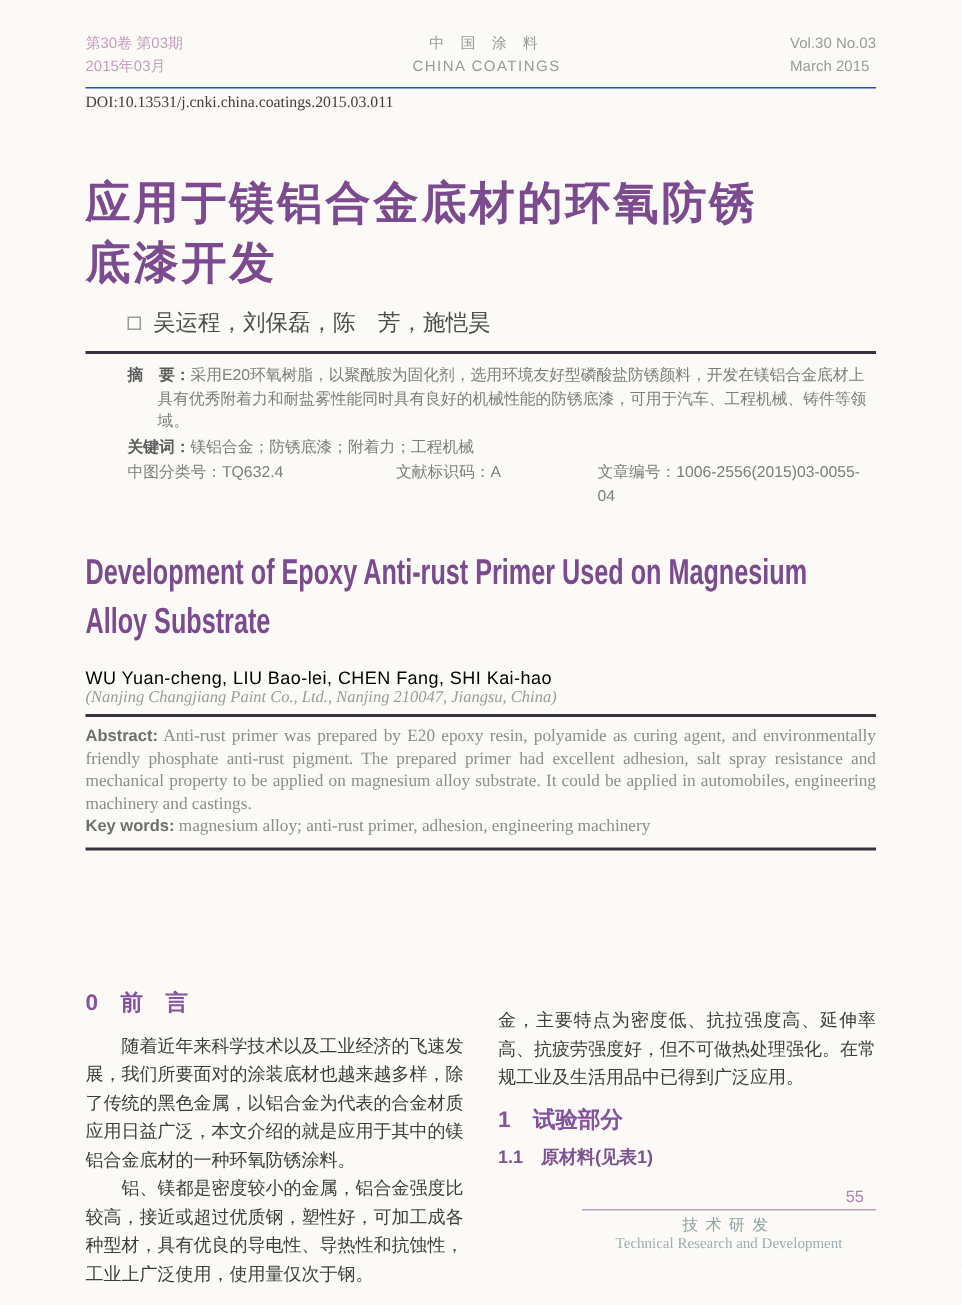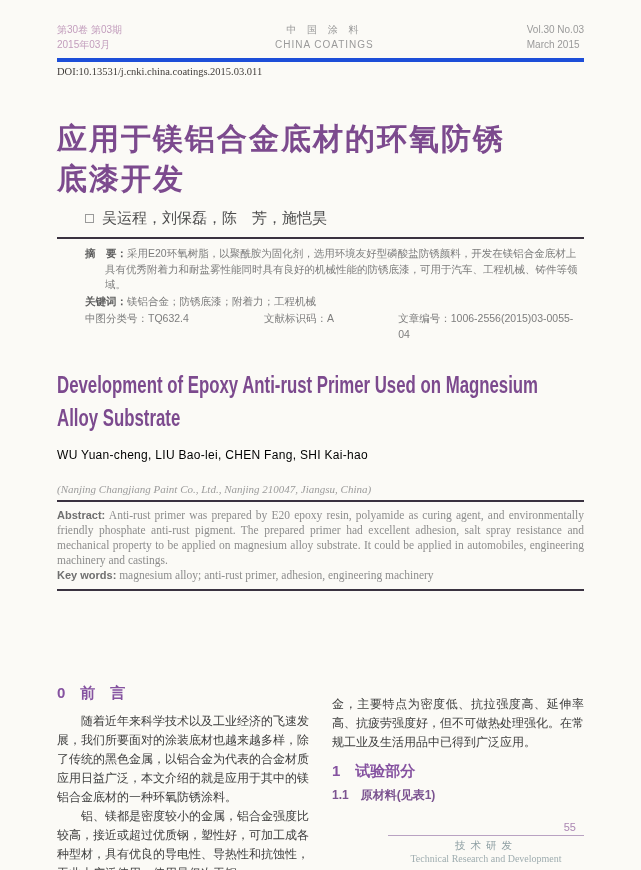--- a/index.html
+++ b/index.html
@@ -8,21 +8,21 @@
     font-family:"Liberation Sans","DejaVu Sans",sans-serif;
     background:#e8e8e6;
   }
   .page {
     position:relative; width:641px; height:870px;
     background:#fbfaf6; overflow:hidden;
     padding:22px 57px 0 57px;
   }
   
   .jheader { display:flex; justify-content:space-between;
-    border-bottom:4px solid #1d4ed8; padding-bottom:6px;
+    border-bottom:1px solid #1d4ed8; padding-bottom:6px;
     font-size:10px; line-height:15px; }
   .jh-left  { color:#c39ebd; }
   .jh-mid   { color:#9a9a9a; text-align:center; }
   .jh-mid .cn { letter-spacing:4px; }
   .jh-mid .en { letter-spacing:1px; }
   .jh-right { color:#9a9a9a; text-align:left; }
   .doi { margin-top:4px; font-family:"Liberation Serif","DejaVu Serif",serif;
     font-size:10.5px; color:#403c39; }
   
   .title-cn { margin-top:42px; color:#7c4a8e; font-weight:bold;
@@ -42,21 +42,21 @@
   .kw-cn { margin:1px 0 0 28px; font-size:10.5px; line-height:15.5px; color:#7d7d7d; }
   .cls { margin:2px 0 0 28px; display:flex; font-size:10.5px;
     line-height:15.5px; color:#7d7d7d; }
   .cls .c1 { width:180px; } .cls .c2 { width:135px; }
   
   .title-en { margin-top:26px; color:#7c4a8e; font-weight:bold;
     font-size:24px; line-height:33px;
     transform:scaleX(0.70); transform-origin:0 0; width:760px;
     white-space:nowrap; }
   .authors-en { margin-top:14px; font-size:12px; color:#000000; letter-spacing:.3px; }
-  .affil-en { margin-top:21px; font-family:"Liberation Serif","DejaVu Serif",serif;
+  .affil-en { margin-top:0; font-family:"Liberation Serif","DejaVu Serif",serif;
     font-style:italic; font-size:11px; color:#9b9b9b; }
   .abs-en { padding:6px 0 6px 0; font-family:"Liberation Serif","DejaVu Serif",serif;
     font-size:11.5px; line-height:15px; color:#8d8d8d; text-align:justify; }
   .abs-en b { color:#6f6f6f; font-family:"Liberation Sans","DejaVu Sans",sans-serif;
     font-size:11px; }
   .rule-en-top { border-top:2px solid #3a3240; margin-top:5px; }
   .rule-en-bot { border-top:2px solid #3a3240; }
   
   .columns { margin-top:92px; display:flex; gap:23px; }
   .col { width:252px; }
@@ -65,21 +65,21 @@
     margin-bottom:9px; }
   .sec-h2 { color:#8552a0; font-weight:bold; font-size:15px; line-height:20px;
     margin-top:9px; }
   .sub-h { color:#7b5390; font-weight:bold; font-size:12px; line-height:17px;
     margin-top:6px; }
   .jp { font-size:12px; line-height:19px; color:#3d3d3d; text-align:justify; }
   .jp.indent { text-indent:2em; }
   .jp sup { font-size:8px; color:#3d3d3d; }
   .col-right .jp.cont { text-indent:0; }
   
-  .pfooter { position:absolute; top:820px; right:57px; width:196px;
+  .pfooter { position:absolute; top:791px; right:57px; width:196px;
     text-align:center; }
   .pnum { text-align:right; padding-right:8px; font-size:11px; color:#ab86b3;
     line-height:14px; }
   .pfoot-line { border-top:1px solid #b9a2c2; margin-top:1px; }
   .pfoot-cn { margin-top:3px; font-size:10.5px; color:#8fa0a4; letter-spacing:5px; }
   .pfoot-en { font-family:"Liberation Serif","DejaVu Serif",serif;
     font-size:10px; color:#9fadb0; }
 </style>
 </head>
 <body>

